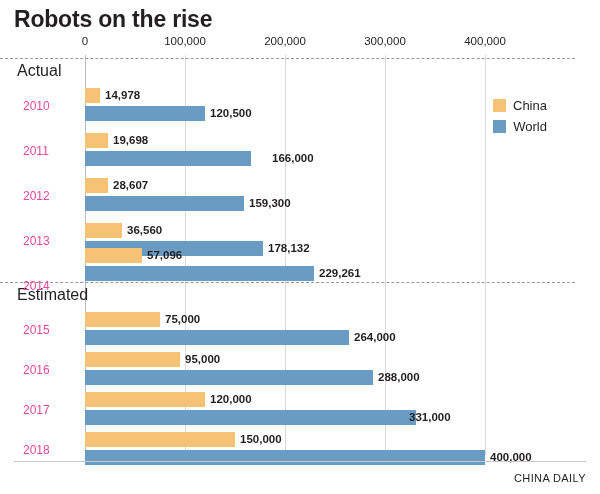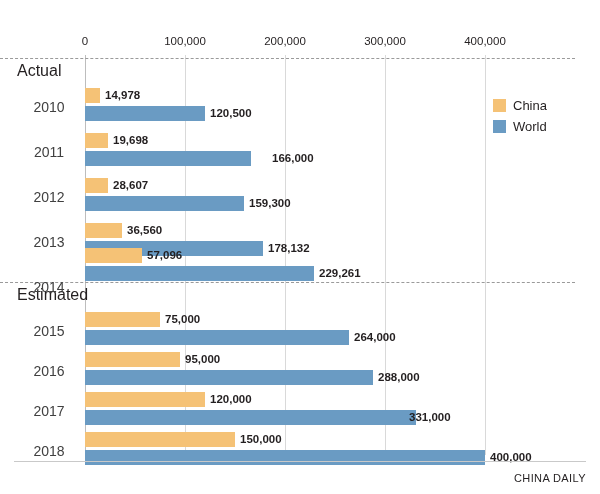--- a/index.html
+++ b/index.html
@@ -67,23 +67,23 @@
     position: absolute;
     left: -68px;
     font-size: 16px;
     color: #231f20;
     white-space: nowrap;
   }
   .ytick {
     position: absolute;
     left: -62px;
     width: 52px;
-    text-align: center;
-    font-size: 14px;
-    color: #404040;
+    text-align: left;
+    font-size: 12px;
+    color: #ec4899;
   }
   .bar {
     position: absolute;
     height: 15px;
   }
   .bar.china { background: #f5c276; }
   .bar.world { background: #6a9bc3; }
   .bar-value {
     position: absolute;
     font-size: 11.5px;
@@ -97,20 +97,21 @@
   .legend {
     position: absolute;
     left: 493px;
     top: 98px;
     font-size: 13px;
   }
   .legend-row {
     display: flex;
     align-items: center;
     margin-bottom: 6px;
+    justify-content: space-between;
   }
   .legend-swatch {
     width: 13px;
     height: 13px;
     margin-right: 7px;
   }
   .legend-swatch.china { background: #f5c276; }
   .legend-swatch.world { background: #6a9bc3; }
   .legend-label { color: #231f20; }
   
@@ -136,20 +137,21 @@
     font-size: 11px;
     letter-spacing: 0.4px;
     color: #231f20;
   }
 </style>
 </head>
 <body>
 
 <div id="root">
 
+  <div class="title">Robots on the rise</div>
 
   <div class="plot">
 
     <div class="gridline first" style="left:0px;"></div>
     <div class="gridline" style="left:100px;"></div>
     <div class="gridline" style="left:200px;"></div>
     <div class="gridline" style="left:300px;"></div>
     <div class="gridline" style="left:400px;"></div>
 
     <div class="axis-label" style="left:0px;">0</div>

